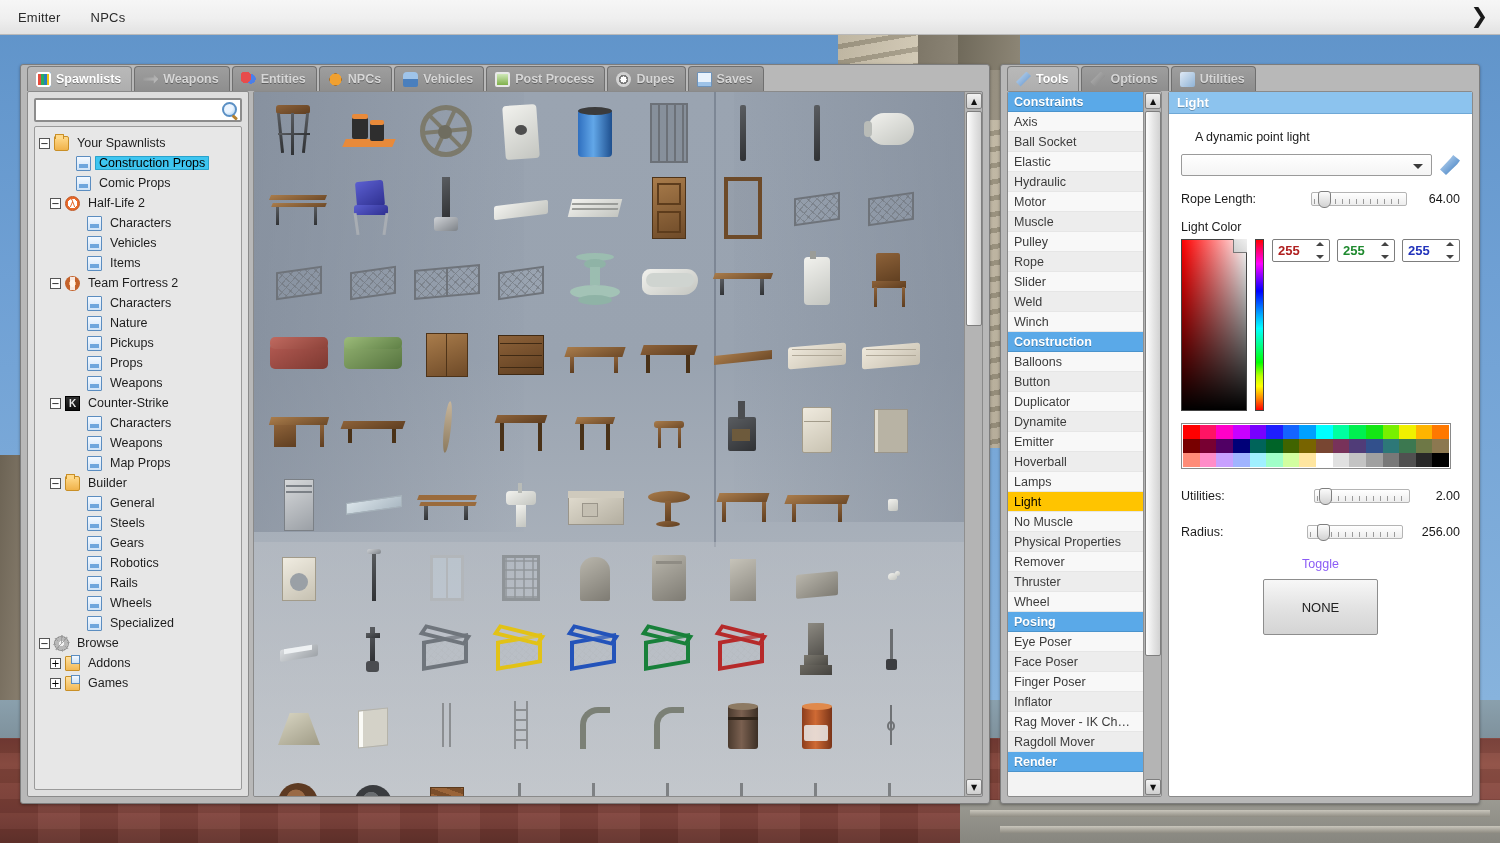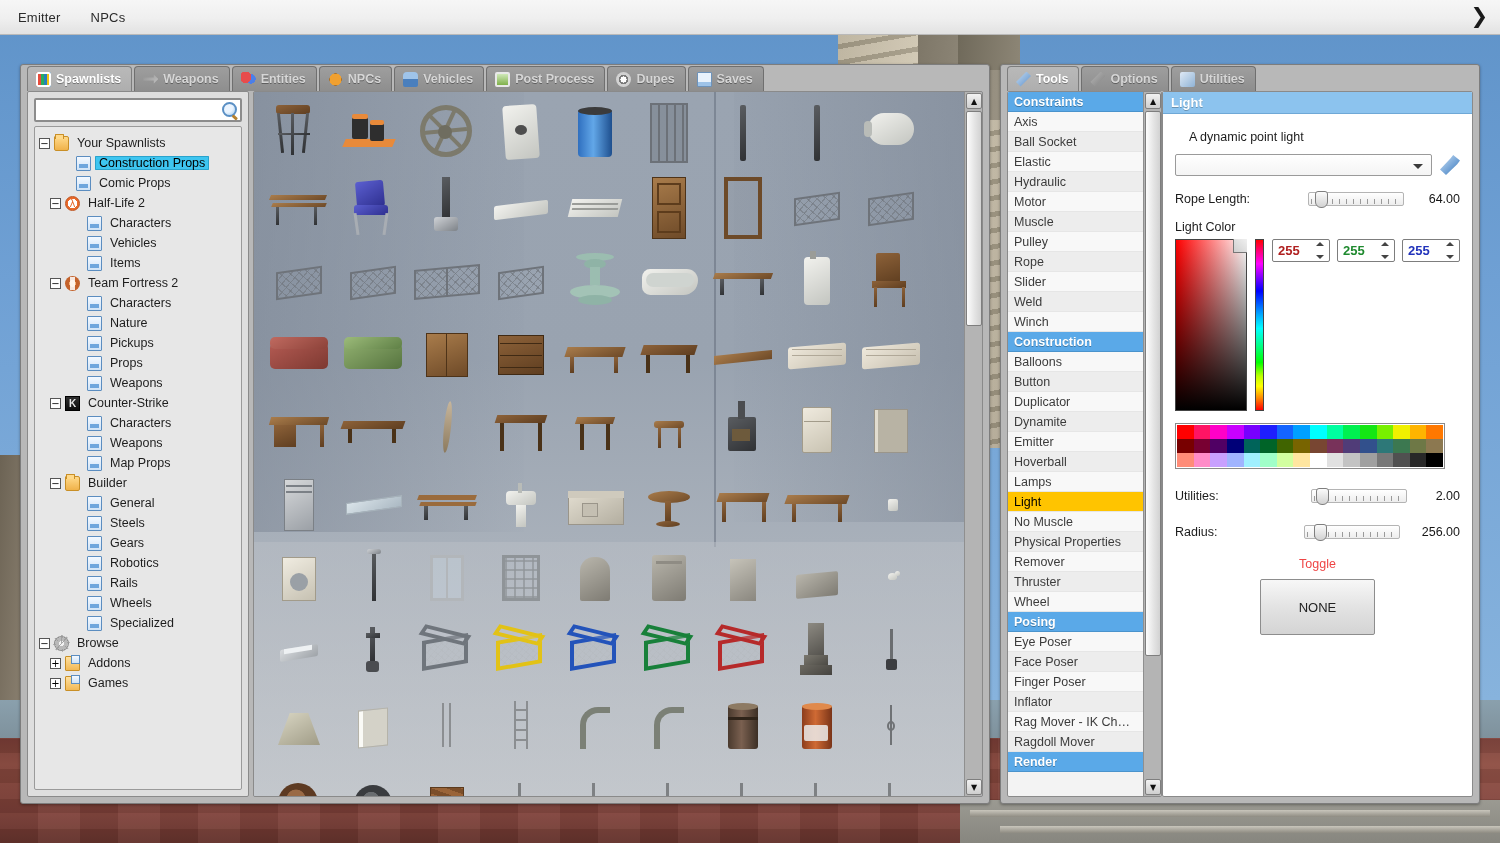--- a/index.html
+++ b/index.html
@@ -291,21 +291,21 @@
     position:absolute; left:1px; width:16px;
     background: linear-gradient(90deg,#fdfdfd,#e4e4e4 55%,#d2d2d2);
     border:1px solid #7e7e7e; border-radius:2px; cursor:pointer;
   }
 
   
   #toolmenu { left: 1000px; top: 64px; width: 480px; height: 740px; }
   #tool-tabs {
     position:absolute; left:6px; top:-1px; height:27px; display:flex; align-items:flex-end; gap:2px;
   }
-  #toolmenu-body { position:absolute; left:6px; top:26px; right:6px; bottom:6px; display:flex; }
+  #toolmenu-body { position:absolute; left:6px; top:26px; right:6px; bottom:6px; display:flex; gap:6px; }
 
   #tool-list-wrap {
     position:relative; width:155px; flex:0 0 155px;
     background:#f3f3f3; border:1px solid #8a8a8a; border-radius:2px; overflow:hidden;
   }
   #tool-list { position:absolute; left:0; top:0; right:17px; bottom:0; overflow:hidden; }
   .tl-head {
     height:20px; line-height:20px; padding:0 6px;
     background:#5aa9e8; color:#fff; font-weight:bold; font-size:12.5px;
     text-shadow: 0 1px 0 rgba(0,0,0,.3);
@@ -412,21 +412,21 @@
   .spin i.up { border-bottom:4px solid #444; }
   .spin i.dn { border-top:4px solid #444; }
 
   #swatches {
     margin-top:12px; width:270px;
     border:1px solid #8a8a8a; background:#fff; padding:1px;
     display:grid; grid-template-columns: repeat(16, 1fr); grid-auto-rows: 14px;
   }
   #swatches div { width:100%; height:100%; }
 
-  #toggle-label { text-align:center; font-size:12.5px; color:#ef4444; margin-top:18px; }
+  #toggle-label { text-align:center; font-size:12.5px; color:#8b5cf6; margin-top:18px; }
   #toggle-btn {
     display:block; margin: 8px auto 0 auto;
     width:115px; height:56px;
     background: linear-gradient(180deg,#f7f7f7 0%, #e3e3e3 50%, #d4d4d4 100%);
     border:1px solid #8d8d8d; border-radius:2px;
     font-size:13px; color:#222; cursor:pointer;
     font-family:"Liberation Sans", sans-serif;
   }
 </style>
 </head>

